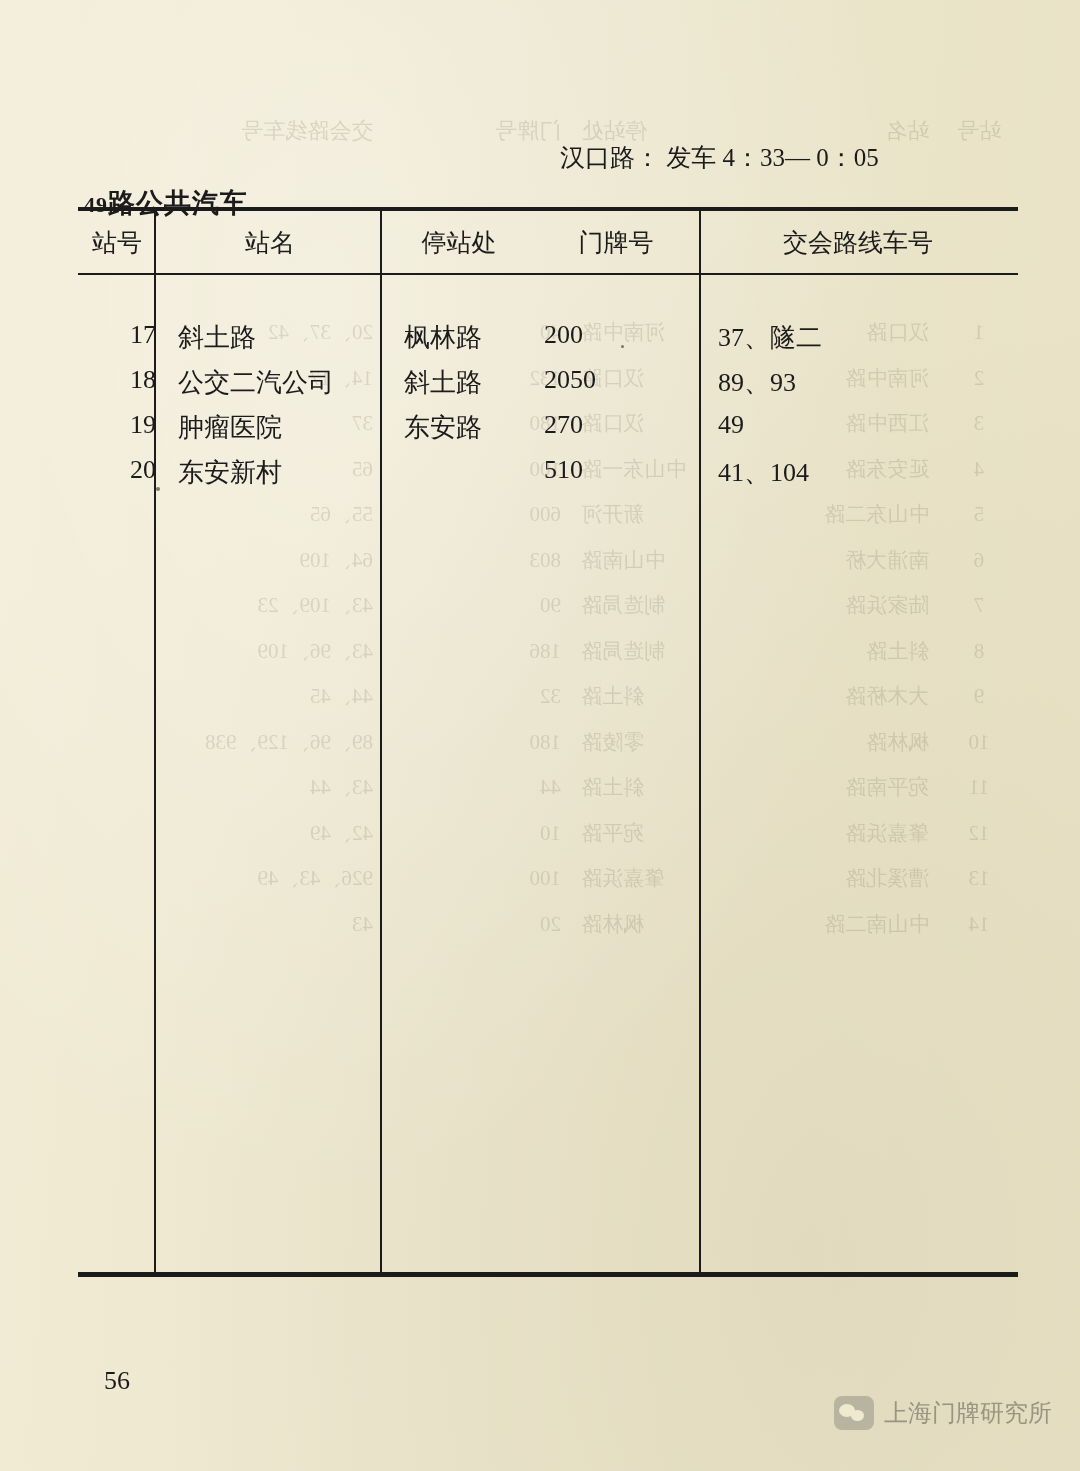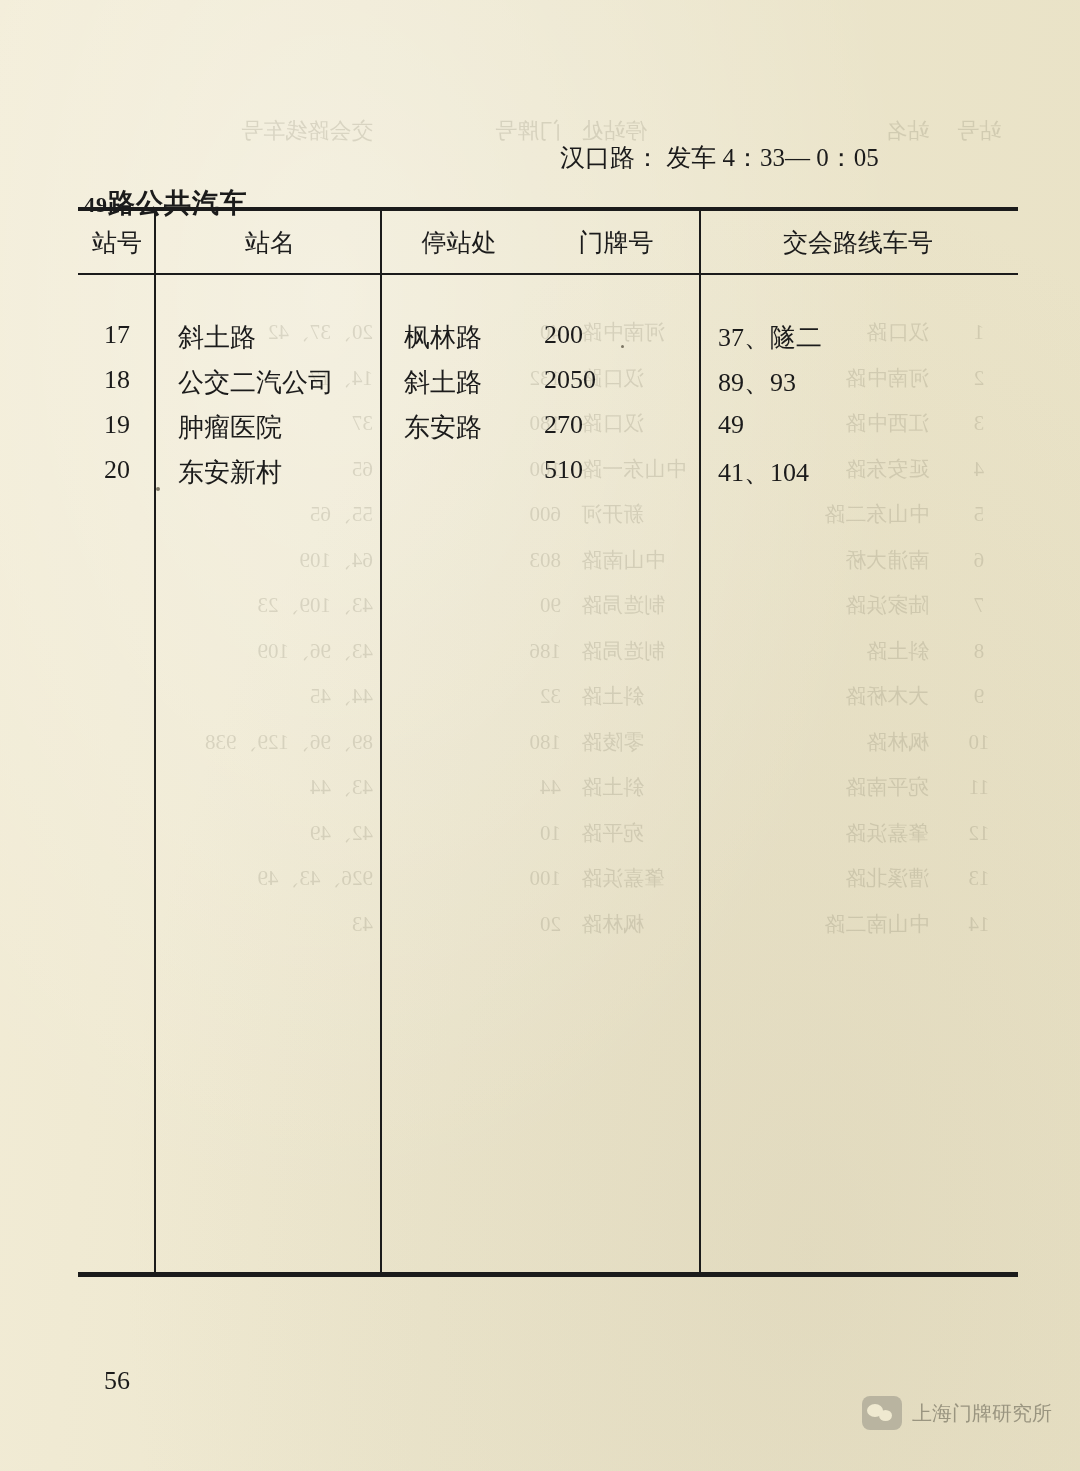--- a/index.html
+++ b/index.html
@@ -144,21 +144,21 @@
     left: 78px;
     top: 320px;
     width: 940px;
     font-size: 26px;
   }
   .row {
     display: flex;
     align-items: flex-start;
     min-height: 45px;
   }
-  .cell-no    { width: 78px;  text-align: center; }
+  .cell-no    { width: 78px;  text-align: right; }
   .cell-name  { width: 226px; padding-left: 22px; box-sizing: border-box; }
   .cell-stop  { width: 148px; padding-left: 22px; box-sizing: border-box; }
   .cell-house { width: 166px; padding-left: 14px; box-sizing: border-box; }
   .cell-xfer  { width: 320px; padding-left: 22px; box-sizing: border-box; }
   .subname {
     display: block;
     padding-left: 22px;
     line-height: 44px;
   }
 
@@ -170,21 +170,21 @@
     font-size: 26px;
   }
   .wm {
     position: absolute;
     right: 28px;
     top: 1396px;
     display: flex;
     align-items: center;
     gap: 10px;
     color: #9a9580;
-    font-size: 20px;
+    font-size: 24px;
     font-family: "Liberation Sans", sans-serif;
   }
   .wm-badge {
     width: 40px;
     height: 34px;
     border-radius: 8px;
     background: #b9b4a0;
     position: relative;
   }
   .wm-badge::before,

